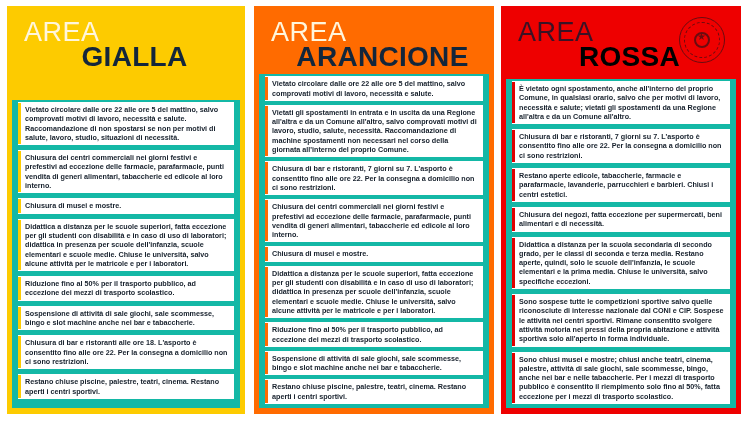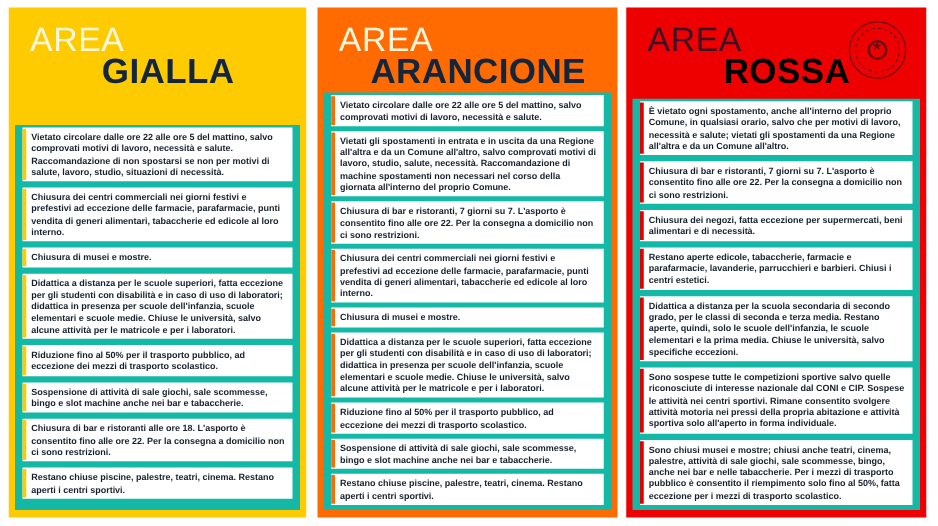--- a/index.html
+++ b/index.html
@@ -85,19 +85,19 @@
     <div class="area-name">ROSSA</div>
     <div class="emblem">
       <div class="ring">
           <div class="star"></div>
         </div>
     </div>
   </div>
   <div class="body">
     <div class="card">È vietato ogni spostamento, anche all'interno del proprio Comune, in qualsiasi orario, salvo che per motivi di lavoro, necessità e salute; vietati gli spostamenti da una Regione all'altra e da un Comune all'altro.</div>
     <div class="card">Chiusura di bar e ristoranti, 7 giorni su 7. L'asporto è consentito fino alle ore 22. Per la consegna a domicilio non ci sono restrizioni.</div>
+    <div class="card">Restano aperte edicole, tabaccherie, farmacie e parafarmacie, lavanderie, parrucchieri e barbieri. Chiusi i centri estetici.</div>
     <div class="card">Chiusura dei negozi, fatta eccezione per supermercati, beni alimentari e di necessità.</div>
-    <div class="card">Restano aperte edicole, tabaccherie, farmacie e parafarmacie, lavanderie, parrucchieri e barbieri. Chiusi i centri estetici.</div>
     <div class="card">Didattica a distanza per la scuola secondaria di secondo grado, per le classi di seconda e terza media. Restano aperte, quindi, solo le scuole dell'infanzia, le scuole elementari e la prima media. Chiuse le università, salvo specifiche eccezioni.</div>
     <div class="card">Sono sospese tutte le competizioni sportive salvo quelle riconosciute di interesse nazionale dal CONI e CIP. Sospese le attività nei centri sportivi. Rimane consentito svolgere attività motoria nei pressi della propria abitazione e attività sportiva solo all'aperto in forma individuale.</div>
     <div class="card">Sono chiusi musei e mostre; chiusi anche teatri, cinema, palestre, attività di sale giochi, sale scommesse, bingo, anche nei bar e nelle tabaccherie. Per i mezzi di trasporto pubblico è consentito il riempimento solo fino al 50%, fatta eccezione per i mezzi di trasporto scolastico.</div>
   </div>
 </section>
 
 </body></html>

